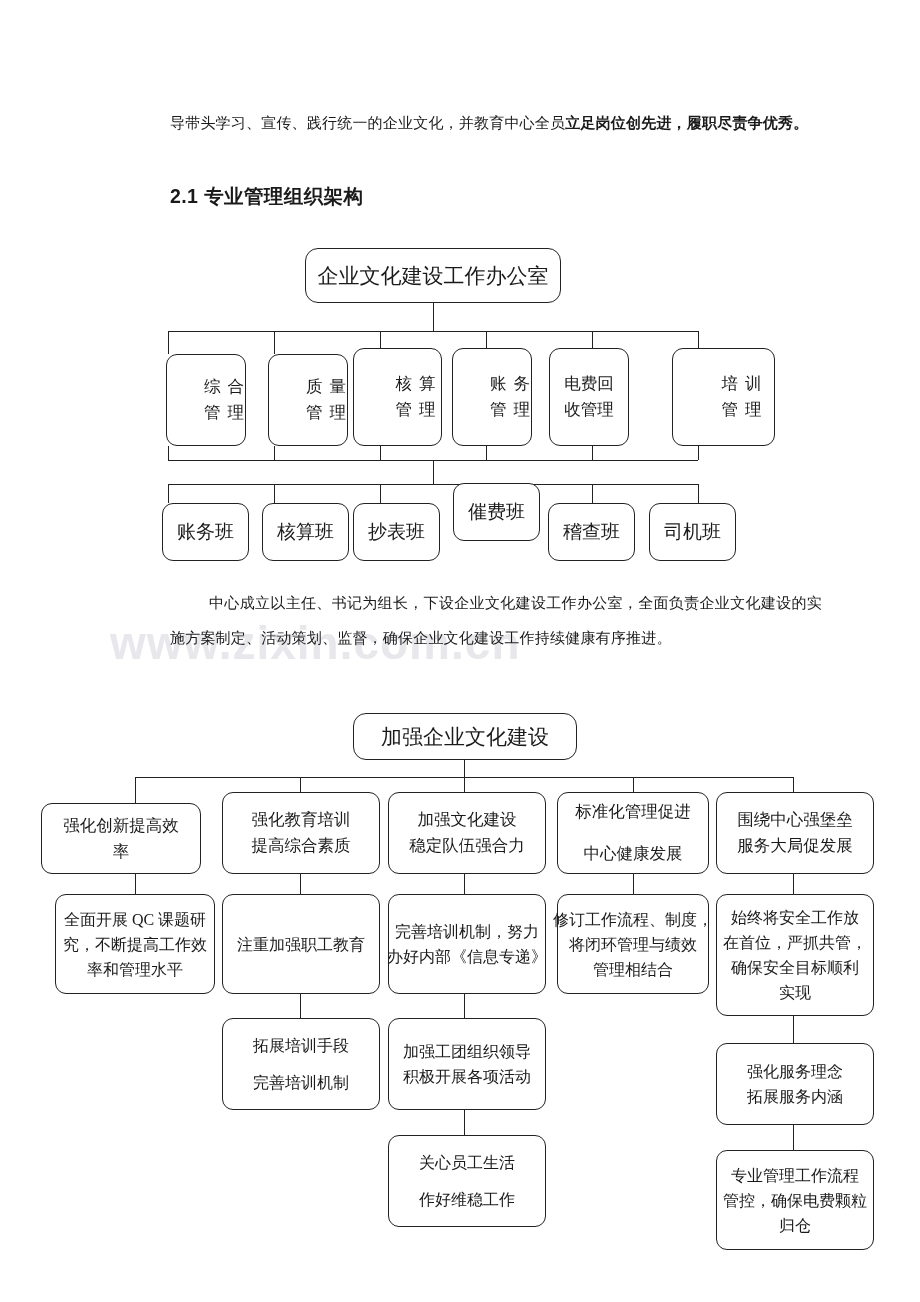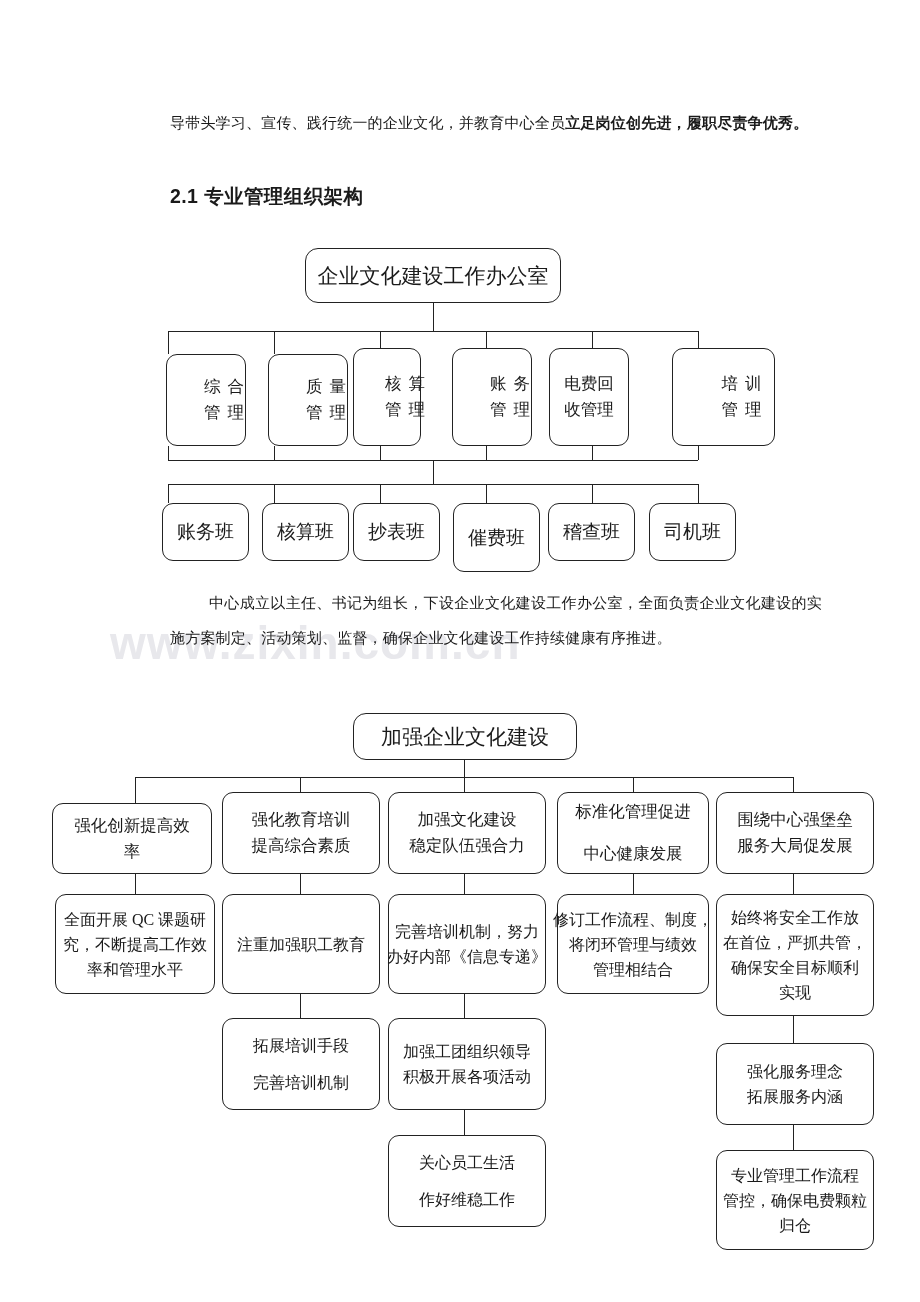--- a/index.html
+++ b/index.html
@@ -78,21 +78,21 @@
     <div class="ln-v" style="left:698px;top:331px;height:23px;"></div>
 
     <div class="node wide-sp" style="left:166px;top:354px;width:80px;height:92px;">
       <span class="ln">综合</span>
       <span class="ln">管理</span>
     </div>
     <div class="node wide-sp" style="left:268px;top:354px;width:80px;height:92px;">
       <span class="ln">质量</span>
       <span class="ln">管理</span>
     </div>
-    <div class="node wide-sp" style="left:353px;top:348px;width:68px;height:98px;">
+    <div class="node wide-sp" style="left:353px;top:348px;width:89px;height:98px;">
       <span class="ln">核算</span>
       <span class="ln">管理</span>
     </div>
     <div class="node wide-sp" style="left:452px;top:348px;width:80px;height:98px;">
       <span class="ln">账务</span>
       <span class="ln">管理</span>
     </div>
     <div class="node" style="left:549px;top:348px;width:80px;height:98px;">
       <span class="ln">电费回</span>
       <span class="ln">收管理</span>
@@ -121,21 +121,21 @@
 
     <div class="node" style="left:162px;top:503px;width:87px;height:58px;font-size:19px;">
       <span class="ln">账务班</span>
     </div>
     <div class="node" style="left:262px;top:503px;width:87px;height:58px;font-size:19px;">
       <span class="ln">核算班</span>
     </div>
     <div class="node" style="left:353px;top:503px;width:87px;height:58px;font-size:19px;">
       <span class="ln">抄表班</span>
     </div>
-    <div class="node" style="left:453px;top:503px;width:87px;height:69px;font-size:19px;">
+    <div class="node" style="left:453px;top:483px;width:87px;height:58px;font-size:19px;">
       <span class="ln">催费班</span>
     </div>
     <div class="node" style="left:548px;top:503px;width:87px;height:58px;font-size:19px;">
       <span class="ln">稽查班</span>
     </div>
     <div class="node" style="left:649px;top:503px;width:87px;height:58px;font-size:19px;">
       <span class="ln">司机班</span>
     </div>
   </div>
 
@@ -149,21 +149,21 @@
     </div>
     <div class="ln-v" style="left:464px;top:760px;height:17px;"></div>
     <div class="ln-h" style="left:135px;top:777px;width:658px;"></div>
 
     <div class="ln-v" style="left:135px;top:777px;height:26px;"></div>
     <div class="ln-v" style="left:300px;top:777px;height:26px;"></div>
     <div class="ln-v" style="left:464px;top:777px;height:26px;"></div>
     <div class="ln-v" style="left:633px;top:777px;height:26px;"></div>
     <div class="ln-v" style="left:793px;top:777px;height:26px;"></div>
 
-    <div class="node" style="left:52px;top:803px;width:160px;height:71px;">
+    <div class="node" style="left:41px;top:803px;width:160px;height:71px;">
       <span class="ln">强化创新提高效</span>
       <span class="ln">率</span>
     </div>
     <div class="ln-v" style="left:135px;top:874px;height:20px;"></div>
     <div class="node tight" style="left:55px;top:894px;width:160px;height:100px;">
       <span class="ln">全面开展 QC 课题研</span>
       <span class="ln">究，不断提高工作效</span>
       <span class="ln">率和管理水平</span>
     </div>
 

